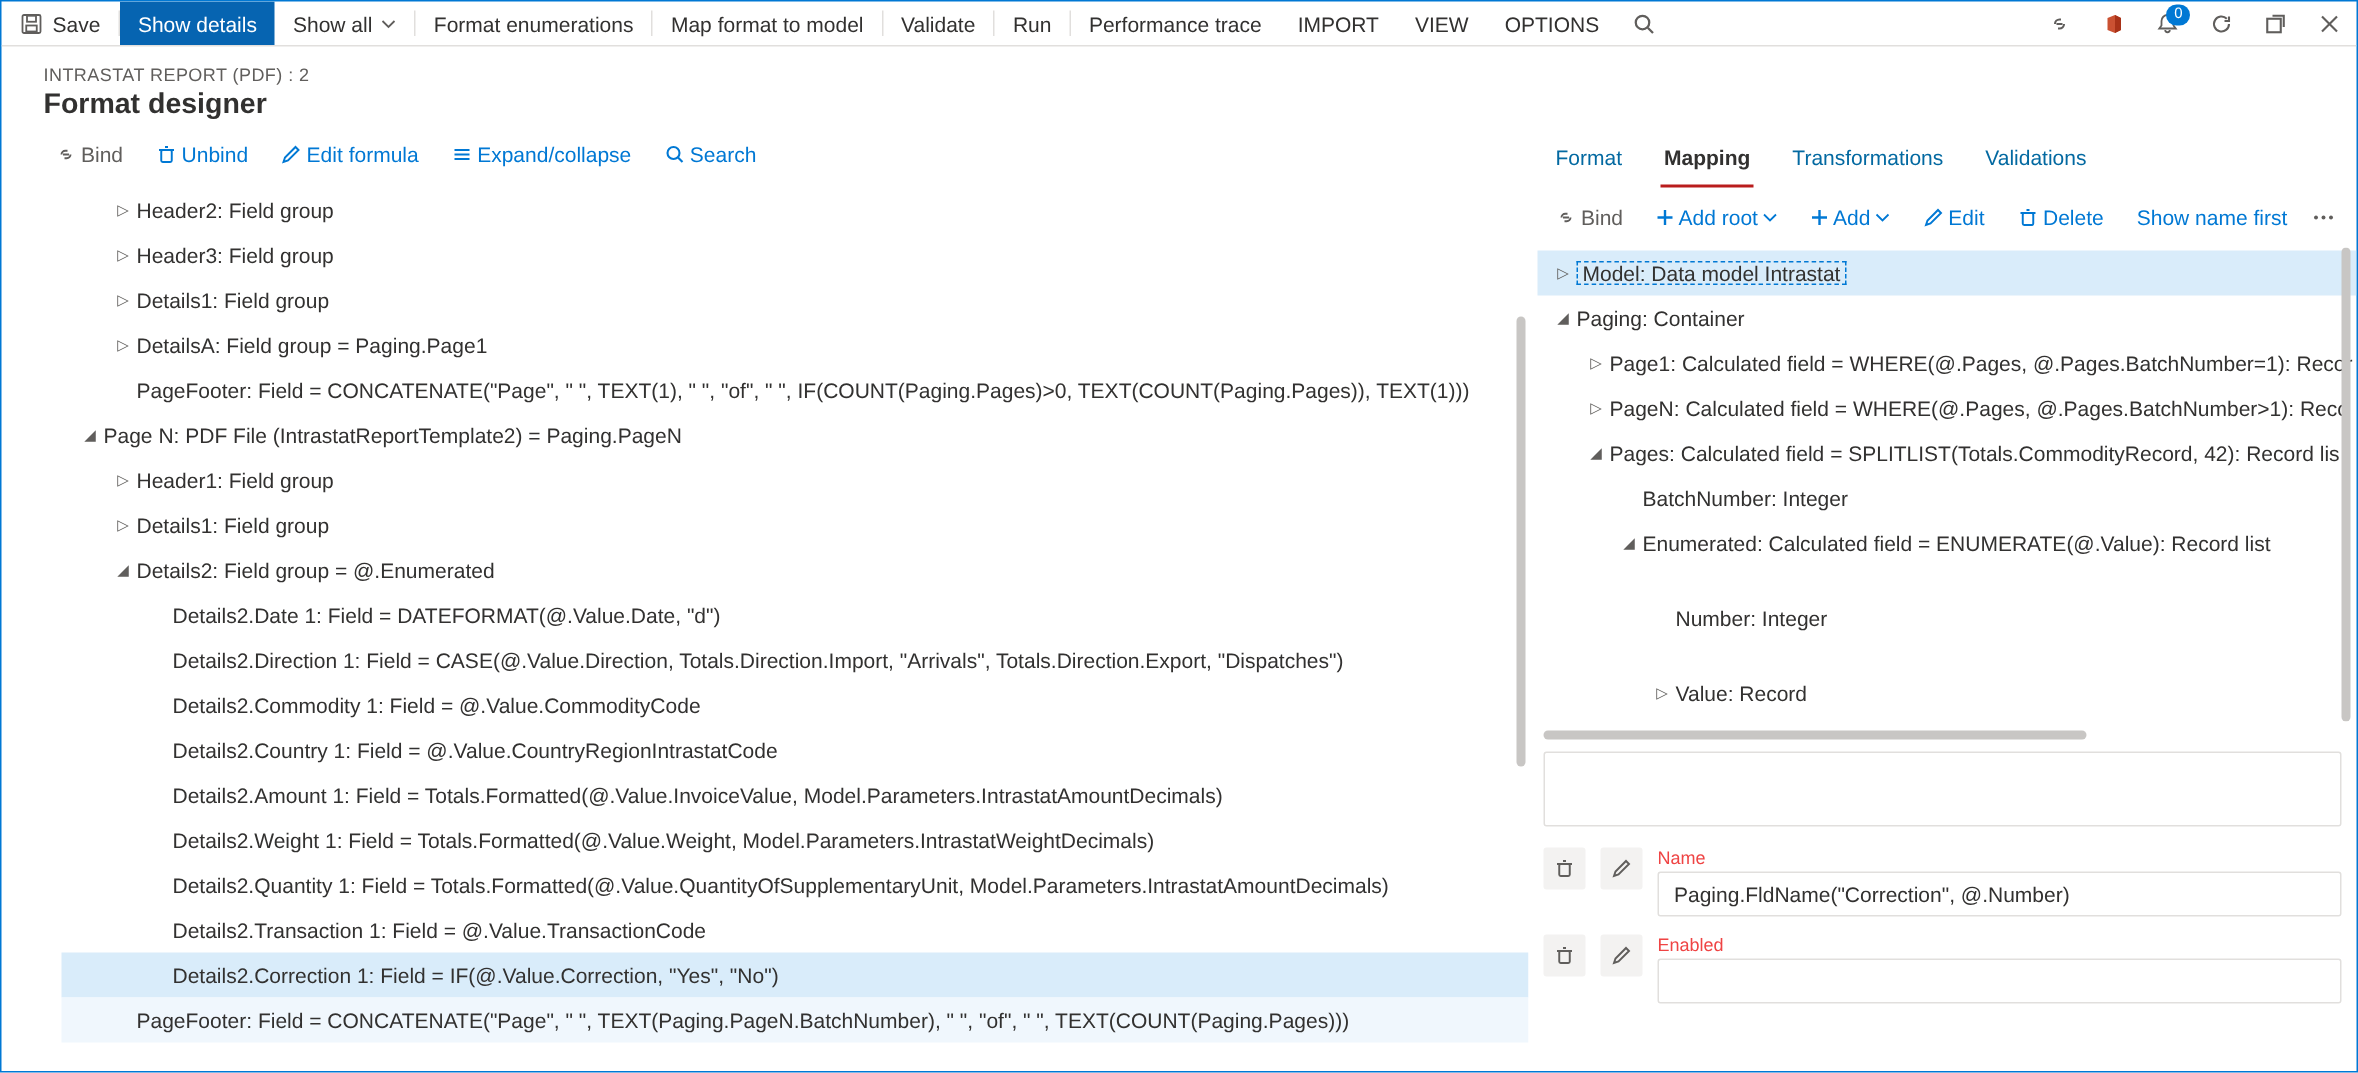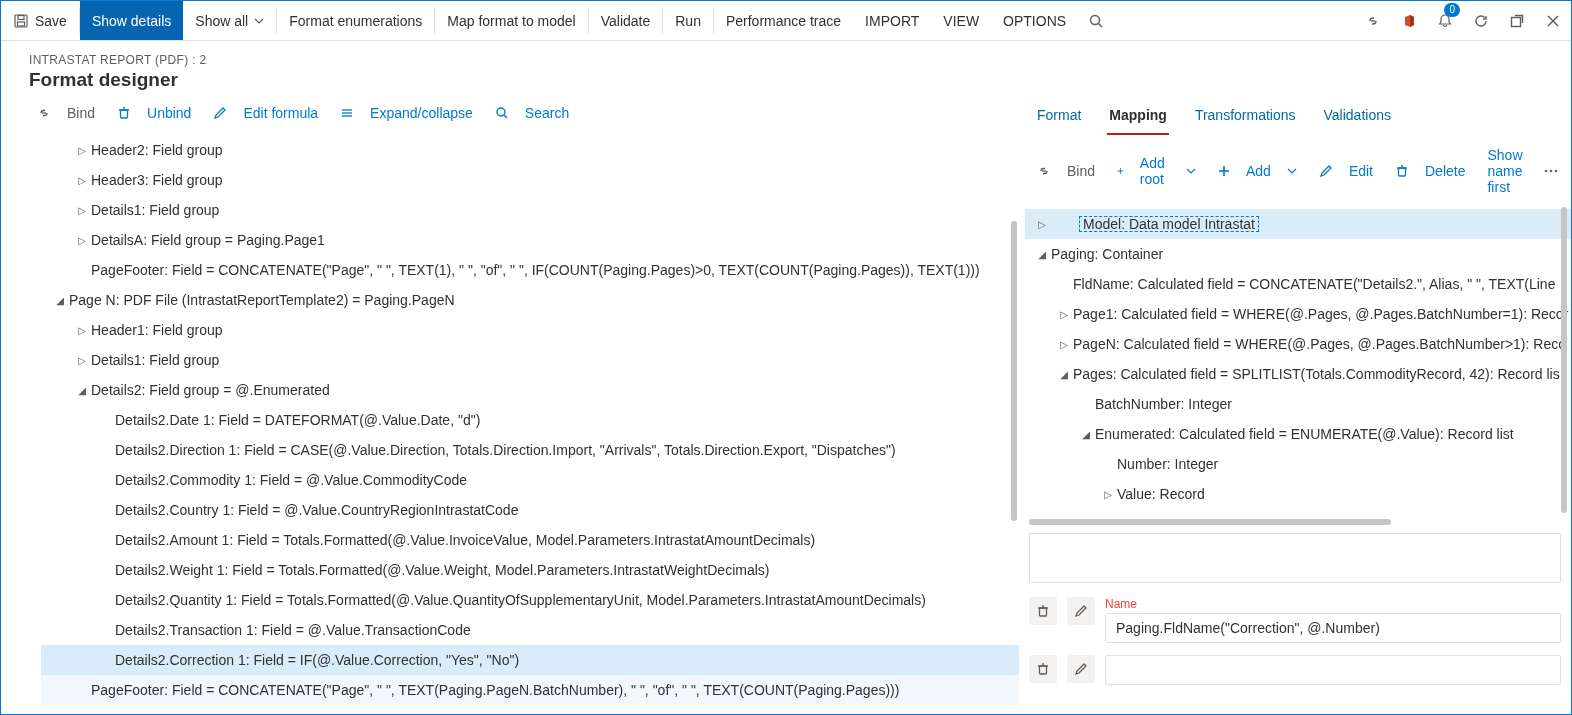--- a/index.html
+++ b/index.html
@@ -1,30 +1,30 @@
 <!DOCTYPE html>
 <html><head>
 <meta charset="utf-8">
 <style>
   * { box-sizing: border-box; margin: 0; padding: 0; }
   body { font-family: "Segoe UI", Arial, sans-serif; font-size: 14px; color: #323130; background: #fff; width: 1572px; height: 715px; overflow: hidden; border: 1px solid #0078d4; }
-  .topbar { display: flex; align-items: stretch; height: 40px; border-bottom: 1px solid #e1dfdd; justify-content: center; }
+  .topbar { display: flex; align-items: stretch; height: 30px; border-bottom: 1px solid #e1dfdd; justify-content: center; }
   .topbar .btn { display: flex; align-items: center; padding: 0 12px; cursor: pointer; white-space: nowrap; }
   .topbar .btn.active { background: #0664b1; color: #fff; }
   .topbar .sep { width: 1px; background: #e1dfdd; margin: 6px 0; }
   .topbar .spacer { flex: 1; }
   .topbar .icon-btn { display:flex; align-items:center; justify-content:center; width:36px; cursor:pointer; color:#605e5c; }
   .caret-down-sm { display:inline-block; margin-left:6px; }
   .header { padding: 12px 28px 4px 28px; }
   .breadcrumb { color: #605e5c; font-size: 12px; letter-spacing: .3px; }
   .title { font-size: 19px; font-weight: 600; margin-top: 2px; }
   .workspace { display: flex; height: calc(100% - 36px - 58px); }
   .left { flex: 1 1 auto; display:flex; flex-direction:column; min-width:0; }
   .left-toolbar { display:flex; align-items:center; gap:6px; padding: 6px 28px; }
-  .tb { display:flex; align-items:center; gap:16px; padding:4px 8px; color:#0078d4; cursor:pointer; border-radius:2px; }
+  .tb { display:flex; align-items:center; gap:3px; padding:4px 8px; color:#0078d4; cursor:pointer; border-radius:2px; }
   .tb.muted { color:#605e5c; }
   .tree-wrap { position:relative; flex:1; overflow:hidden; }
   .tree { padding: 4px 0 8px 40px; overflow-y:auto; height:100%; }
   .node { display:flex; align-items:center; height:30px; padding-left:6px; white-space:nowrap; }
   .node.selected { background:#d9ecfa; }
   .sel-last { background:#f0f7fd; }
   .caret { width:18px; text-align:center; color:#605e5c; font-size:10px; cursor:pointer; user-select:none; }
   .caret.blank { visibility:hidden; }
   .lvl1 { padding-left: 10px; }
   .lvl2 { padding-left: 32px; }
@@ -33,25 +33,25 @@
   .scroll-v .thumb { position:absolute; left:2px; width:6px; background:#c8c6c4; border-radius:3px; }
   .right { width: 552px; border-left: 0px solid #e1dfdd; display:flex; flex-direction:column; min-width:0; }
   .tabs { display:flex; gap:24px; padding: 6px 16px 0 16px; border-bottom:0; }
   .tab { padding:6px 2px 10px 2px; color:#0369a1; cursor:pointer; }
   .tab.active { color:#323130; border-bottom:2px solid #b91c1c; font-weight:600; }
   .right-toolbar { display:flex; align-items:center; gap:6px; padding: 8px 10px; flex-wrap:nowrap; }
   .r-tree-wrap { position:relative; overflow:hidden; }
   .r-tree { padding: 2px 0 4px 6px; overflow:hidden; }
   .rnode { display:flex; align-items:center; height:30px; white-space:nowrap; }
   .rnode.selected { background:#d9ecfa; }
-  .focus-ring { outline:1px dashed #0078d4; outline-offset:-1px; padding:0 4px;margin-left:28px; }
+  .focus-ring { outline:1px dashed #0078d4; outline-offset:-1px; padding:0 4px; }
   .r-lvl1 { padding-left: 8px; }
   .r-lvl2 { padding-left: 30px; }
   .r-lvl3 { padding-left: 52px; }
-  .r-lvl4 { padding-left: 74px; }
+  .r-lvl4 { padding-left: 74px; margin-top: 20px; }
   .hscroll { height:10px; margin:4px 10px 6px 10px; background:transparent; position:relative; }
   .hscroll .thumb { position:absolute; left:0; top:2px; height:6px; background:#c8c6c4; border-radius:3px; }
   .prop-blank { height:50px; margin:0 10px 14px 10px; border:1px solid #e1dfdd; border-radius:2px; }
   .prop-row { display:flex; align-items:flex-start; gap:10px; margin:0 10px 12px 10px; }
   .icon-sq { width:28px; height:28px; display:flex; align-items:center; justify-content:center; background:#f3f2f1; border-radius:2px; color:#605e5c; cursor:pointer; }
   .prop-main { flex:1; }
   .prop-label { font-size:12px; color:#ef4444; margin-bottom:2px; }
   .prop-input { width:100%; height:30px; border:1px solid #e1dfdd; border-radius:2px; padding:0 10px; background:#fff; }
   .badge-bell { position:relative; display:flex; align-items:center; justify-content:center; width:36px; }
   .badge-bell .count { position:absolute; top:2px; right:3px; background:#0078d4; color:#fff; font-size:10px; border-radius:8px; padding:0 5px; line-height:14px; }
@@ -358,24 +358,20 @@
       <div class="r-tree">
         <div class="rnode r-lvl1 selected">
             <span class="caret">▷</span>
             <span class="focus-ring">Model: Data model Intrastat</span>
           </div>
         <div class="rnode r-lvl1">
             <span class="caret">◢</span>
             <span>Paging: Container</span>
           </div>
         <div class="rnode r-lvl2">
-            <span class="caret blank">▷</span>
-            <span>FldName: Calculated field = CONCATENATE("Details2.", Alias, " ", TEXT(Line</span>
-          </div>
-        <div class="rnode r-lvl2">
             <span class="caret">▷</span>
             <span>Page1: Calculated field = WHERE(@.Pages, @.Pages.BatchNumber=1): Recor</span>
           </div>
         <div class="rnode r-lvl2">
             <span class="caret">▷</span>
             <span>PageN: Calculated field = WHERE(@.Pages, @.Pages.BatchNumber&gt;1): Recc</span>
           </div>
         <div class="rnode r-lvl2">
             <span class="caret">◢</span>
             <span>Pages: Calculated field = SPLITLIST(Totals.CommodityRecord, 42): Record lis</span>
@@ -433,18 +429,19 @@
             <rect x="3.5" y="4" width="7" height="8" rx="1"></rect>
             <path d="M2 4h10M6 2h2"></path>
           </svg>
         </div>
       <div class="icon-sq">
           <svg width="14" height="14" viewBox="0 0 14 14" fill="none" stroke="#605e5c" stroke-width="1.3">
             <path d="M2 12l1-3 7-7 2 2-7 7-3 1z"></path>
           </svg>
         </div>
       <div class="prop-main">
+        <div class="prop-label">Enabled</div>
         <div class="prop-input"></div>
       </div>
     </div>
 
   </div>
 </div>
 
 </body></html>

